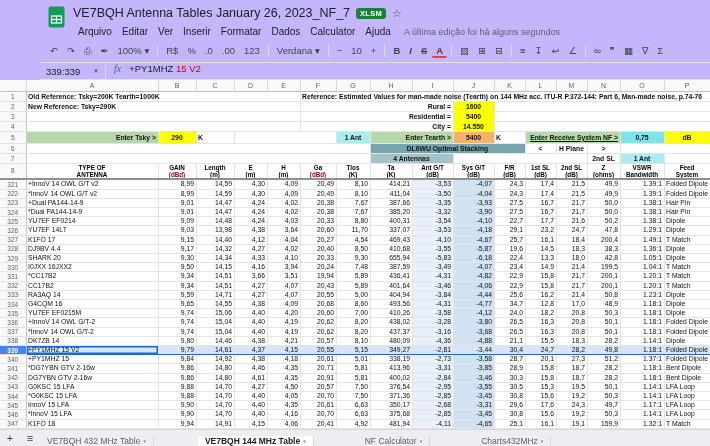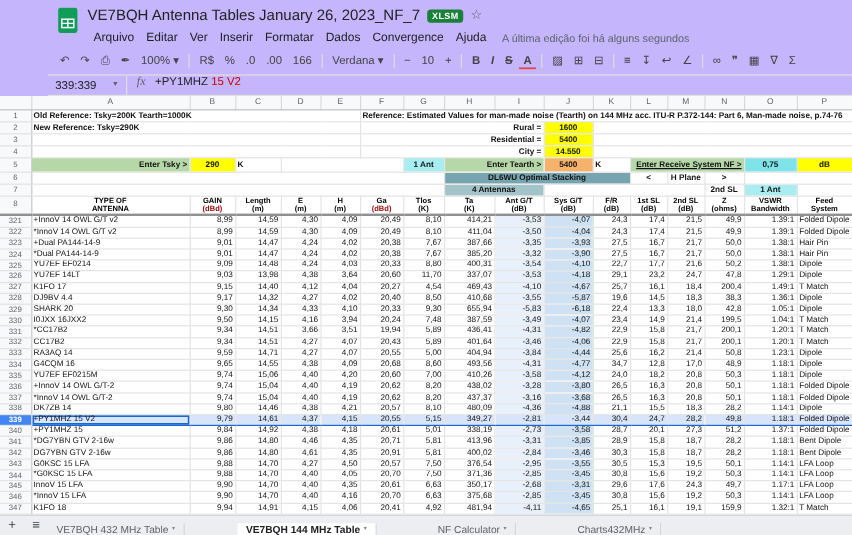--- a/index.html
+++ b/index.html
@@ -101,41 +101,41 @@
         <span class="star">☆</span>
       </div>
       <div class="menurow">
         <span id="menu-items" style="display:flex;">
             <span class="menu-item">Arquivo</span>
             <span class="menu-item">Editar</span>
             <span class="menu-item">Ver</span>
             <span class="menu-item">Inserir</span>
             <span class="menu-item">Formatar</span>
             <span class="menu-item">Dados</span>
-            <span class="menu-item">Convergence</span>
+            <span class="menu-item">Calculator</span>
             <span class="menu-item">Ajuda</span>
           </span>
         <span class="status">A última edição foi há alguns segundos</span>
       </div>
     </div>
     <div class="avatar"></div>
   </div>
 
   <div class="toolbar" id="toolbar-items">
       <span class="tbtn">↶</span>
       <span class="tbtn">↷</span>
       <span class="tbtn">⎙</span>
       <span class="tbtn">✒</span>
       <span class="tbtn">100% ▾</span>
       <span class="tsep"></span>
       <span class="tbtn">R$</span>
       <span class="tbtn">%</span>
       <span class="tbtn">.0</span>
       <span class="tbtn">.00</span>
-      <span class="tbtn">166</span>
+      <span class="tbtn">123</span>
       <span class="tsep"></span>
       <span class="tbtn">Verdana ▾</span>
       <span class="tsep"></span>
       <span class="tbtn">−</span>
       <span class="tbtn">10</span>
       <span class="tbtn">+</span>
       <span class="tsep"></span>
       <span class="tbtn b">B</span>
       <span class="tbtn i">I</span>
       <span class="tbtn s">S</span>

